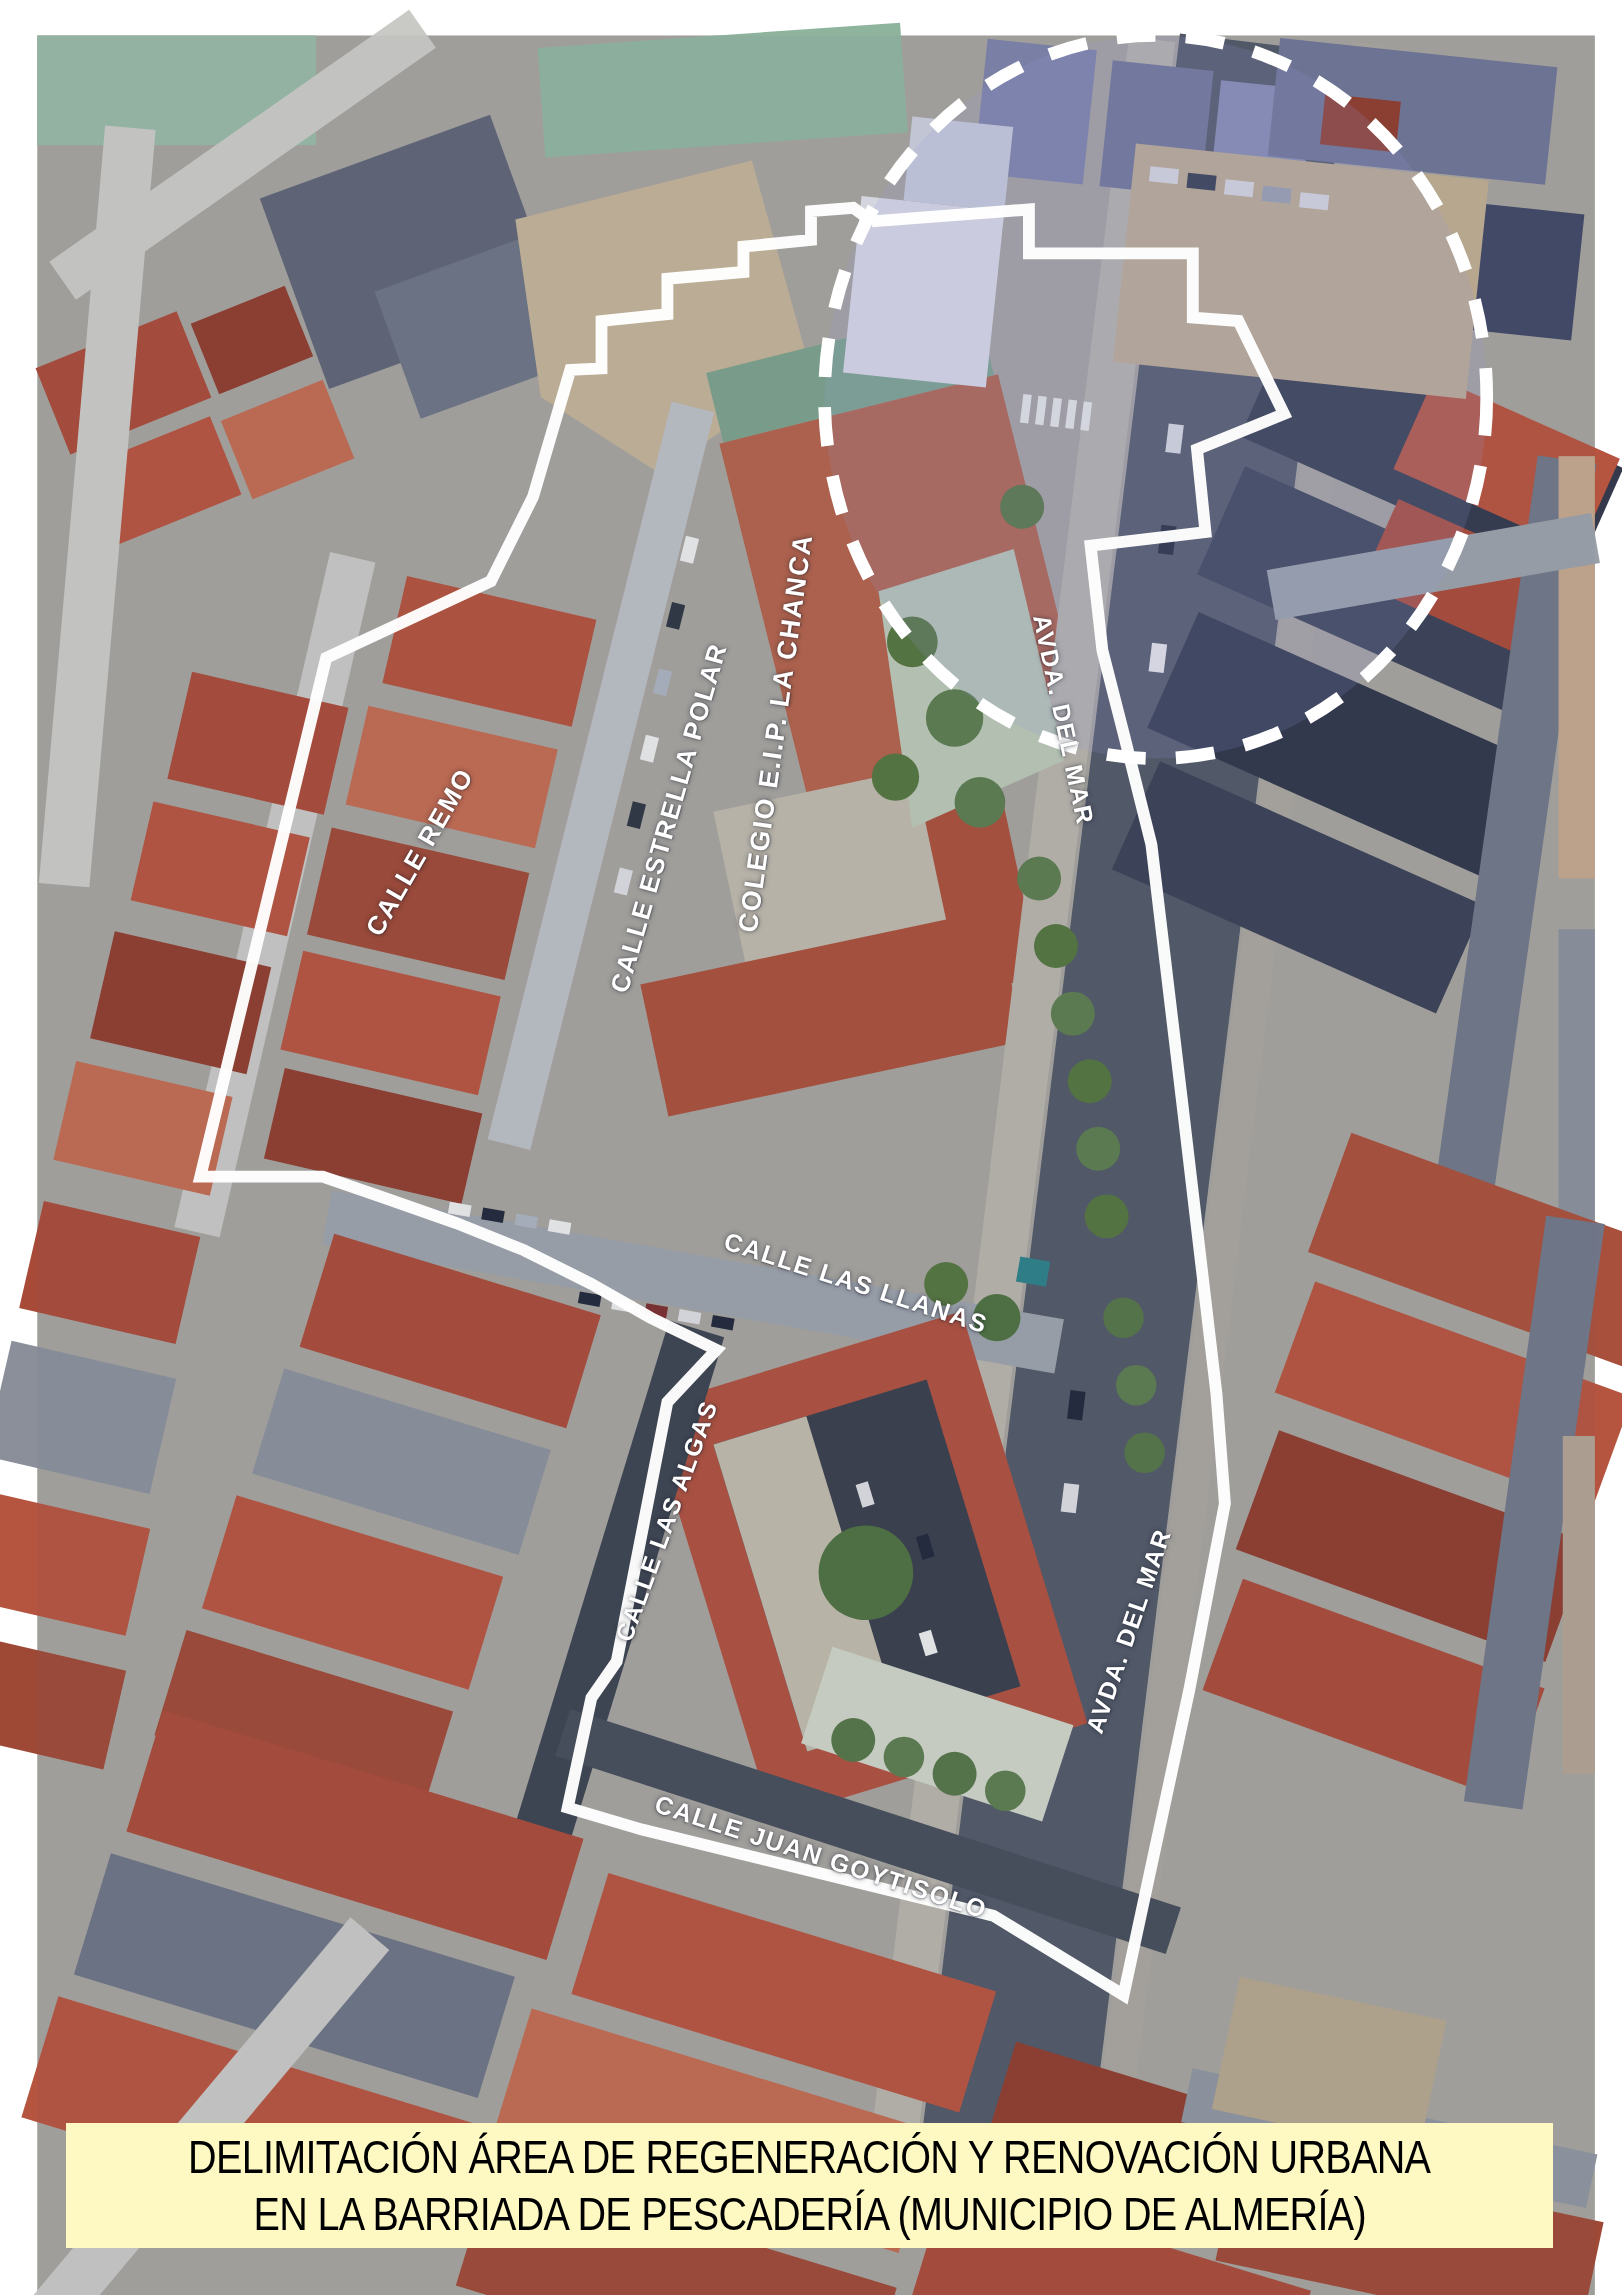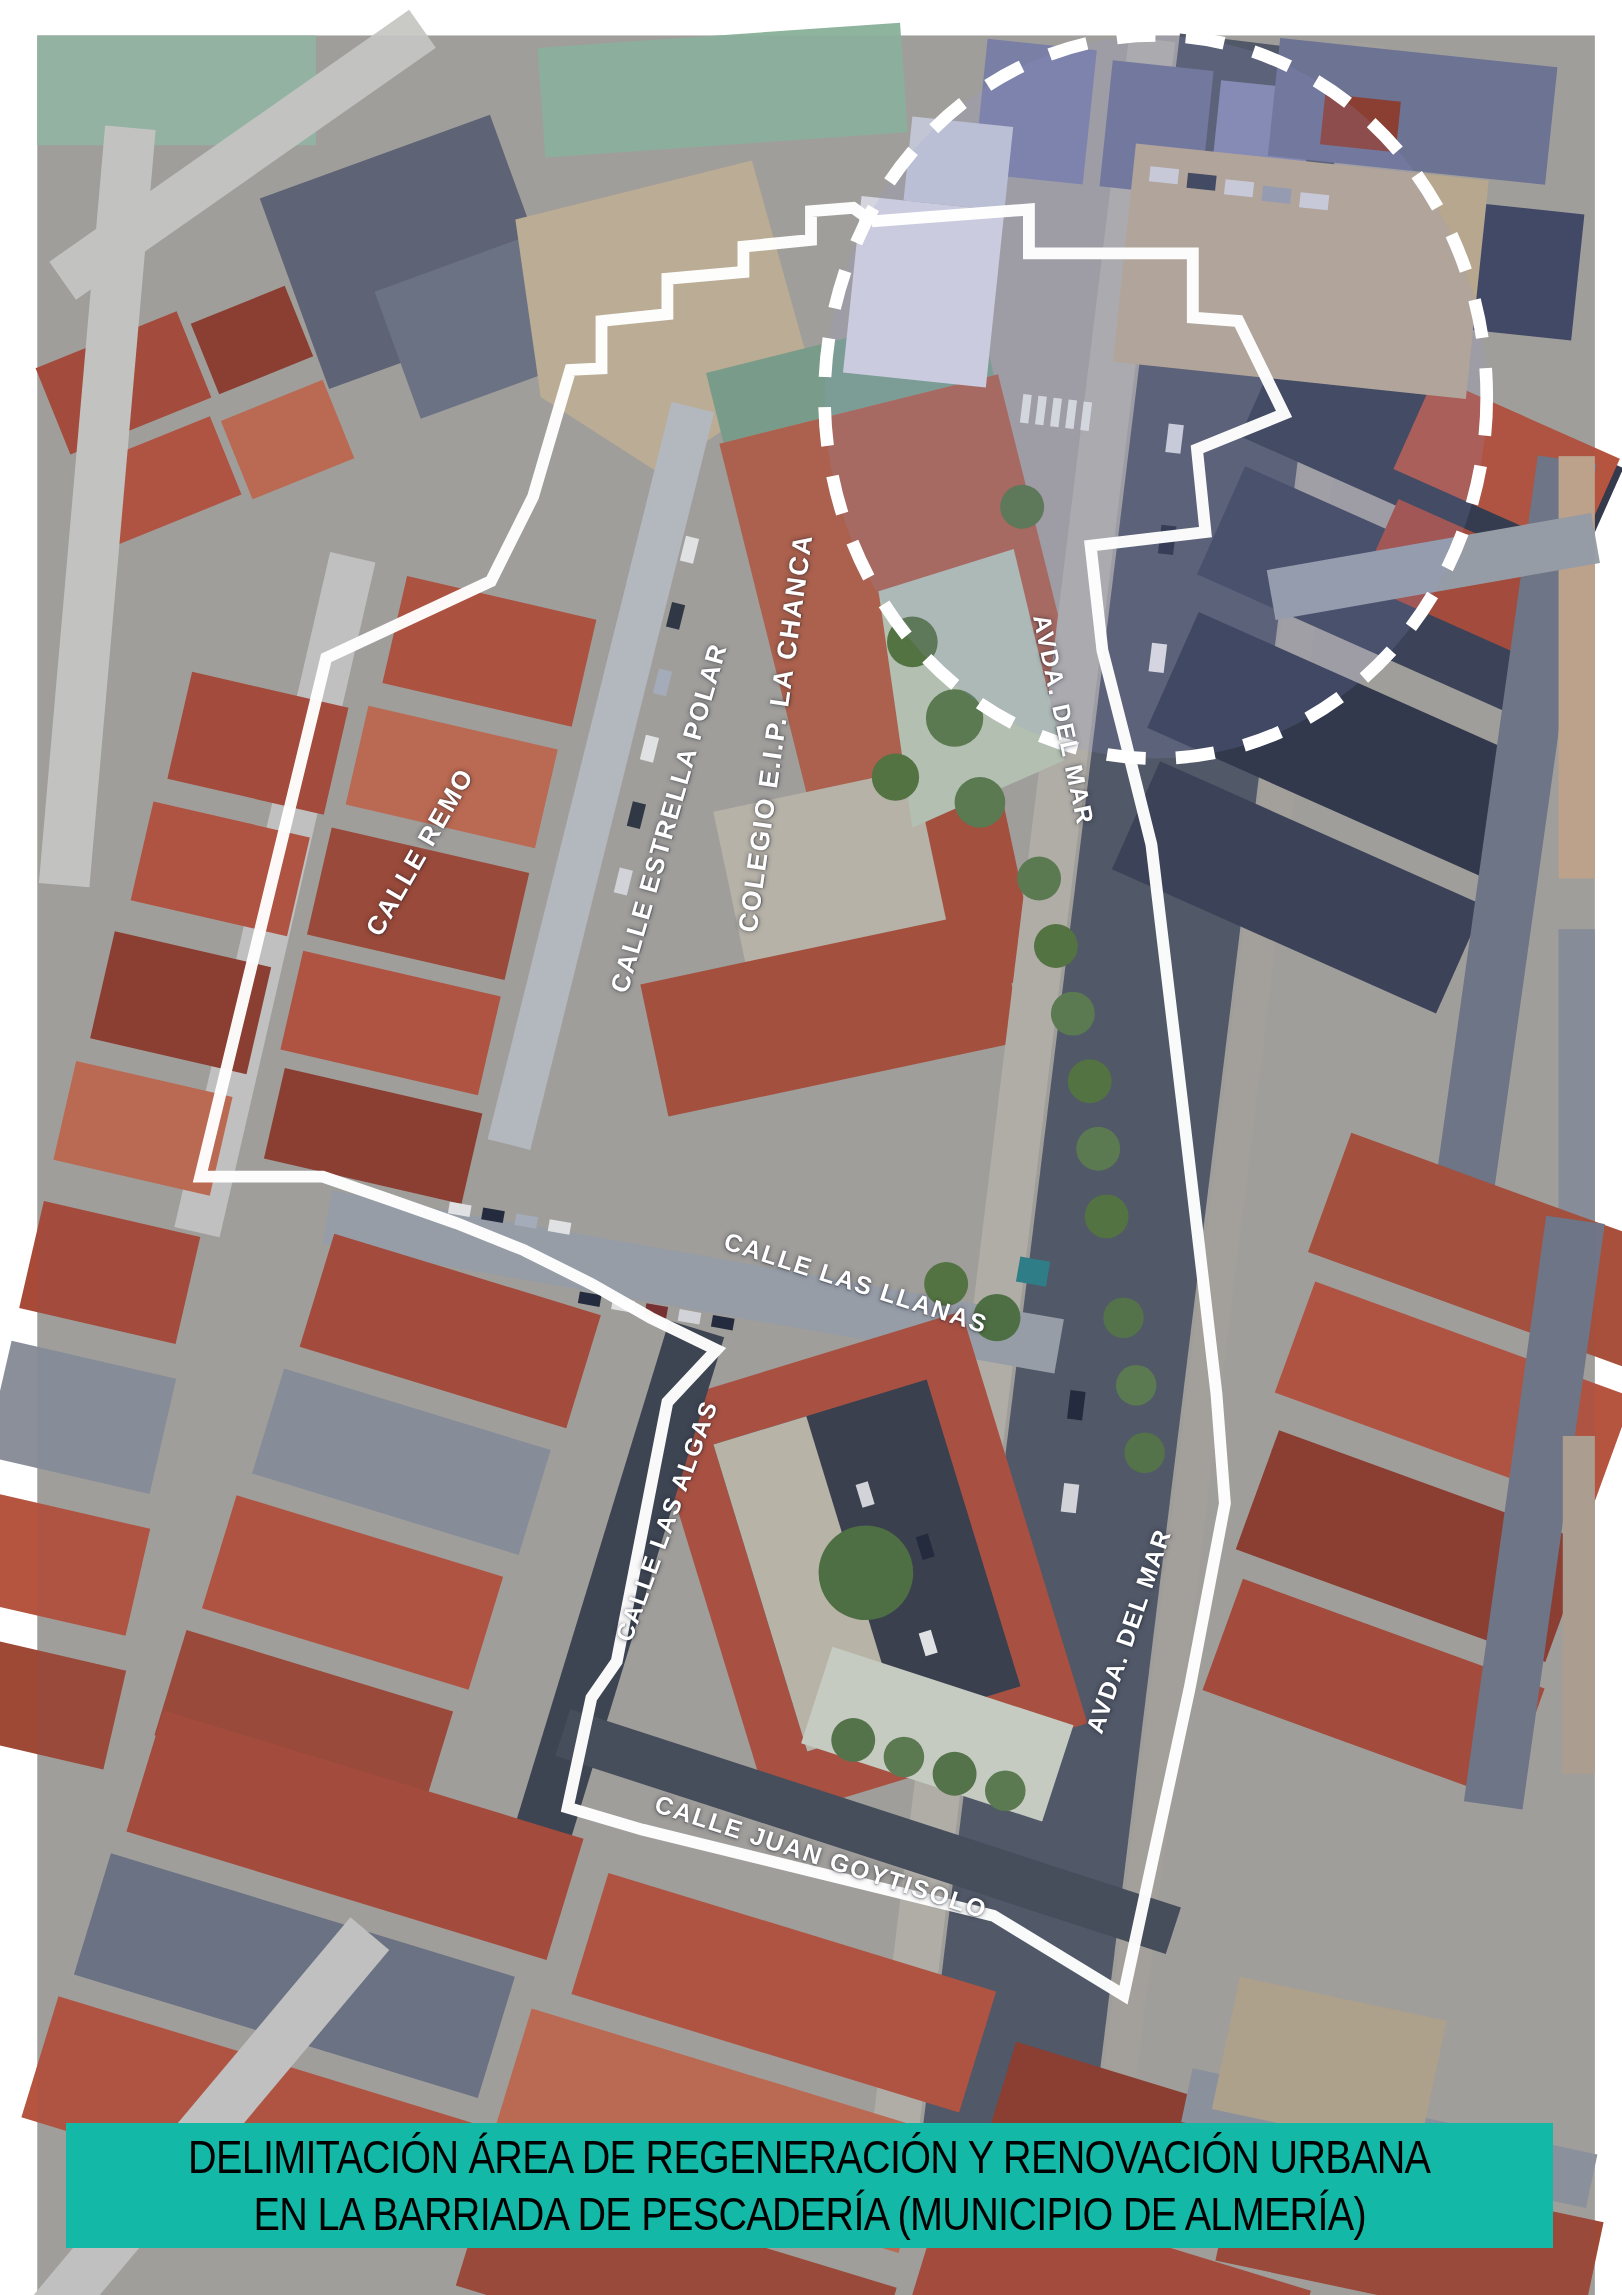--- a/index.html
+++ b/index.html
@@ -8,21 +8,21 @@
   #page{position:absolute;inset:0;background:#ffffff;}
   #map{position:absolute;left:0;top:0;width:1622px;height:2295px;}
   #map svg{position:absolute;left:0;top:0;}
   #labels{position:absolute;left:0;top:0;width:1622px;height:2295px;pointer-events:none;}
   .street-label{
     position:absolute;color:#ffffff;font-weight:bold;white-space:nowrap;
     letter-spacing:1.7px;text-shadow:0 0 5px rgba(20,25,40,.55),0 0.8px 1.7px rgba(20,25,40,.45);
     font-family:"Liberation Sans",sans-serif;}
   #caption-box{
     position:absolute;left:66px;top:2123px;width:1487px;height:125px;
-    background:#14b8a6;display:flex;flex-direction:column;align-items:center;
+    background:#fef9c3;display:flex;flex-direction:column;align-items:center;
     justify-content:center;gap:3.4px;}
   .caption-line{
     color:#000000;font-size:46px;font-weight:400;white-space:nowrap;
     transform:scaleX(0.86);transform-origin:center;
     font-family:"Liberation Sans",sans-serif;letter-spacing:-0.8px;}
 </style>
 </head>
 <body>
 
 <div id="page">

